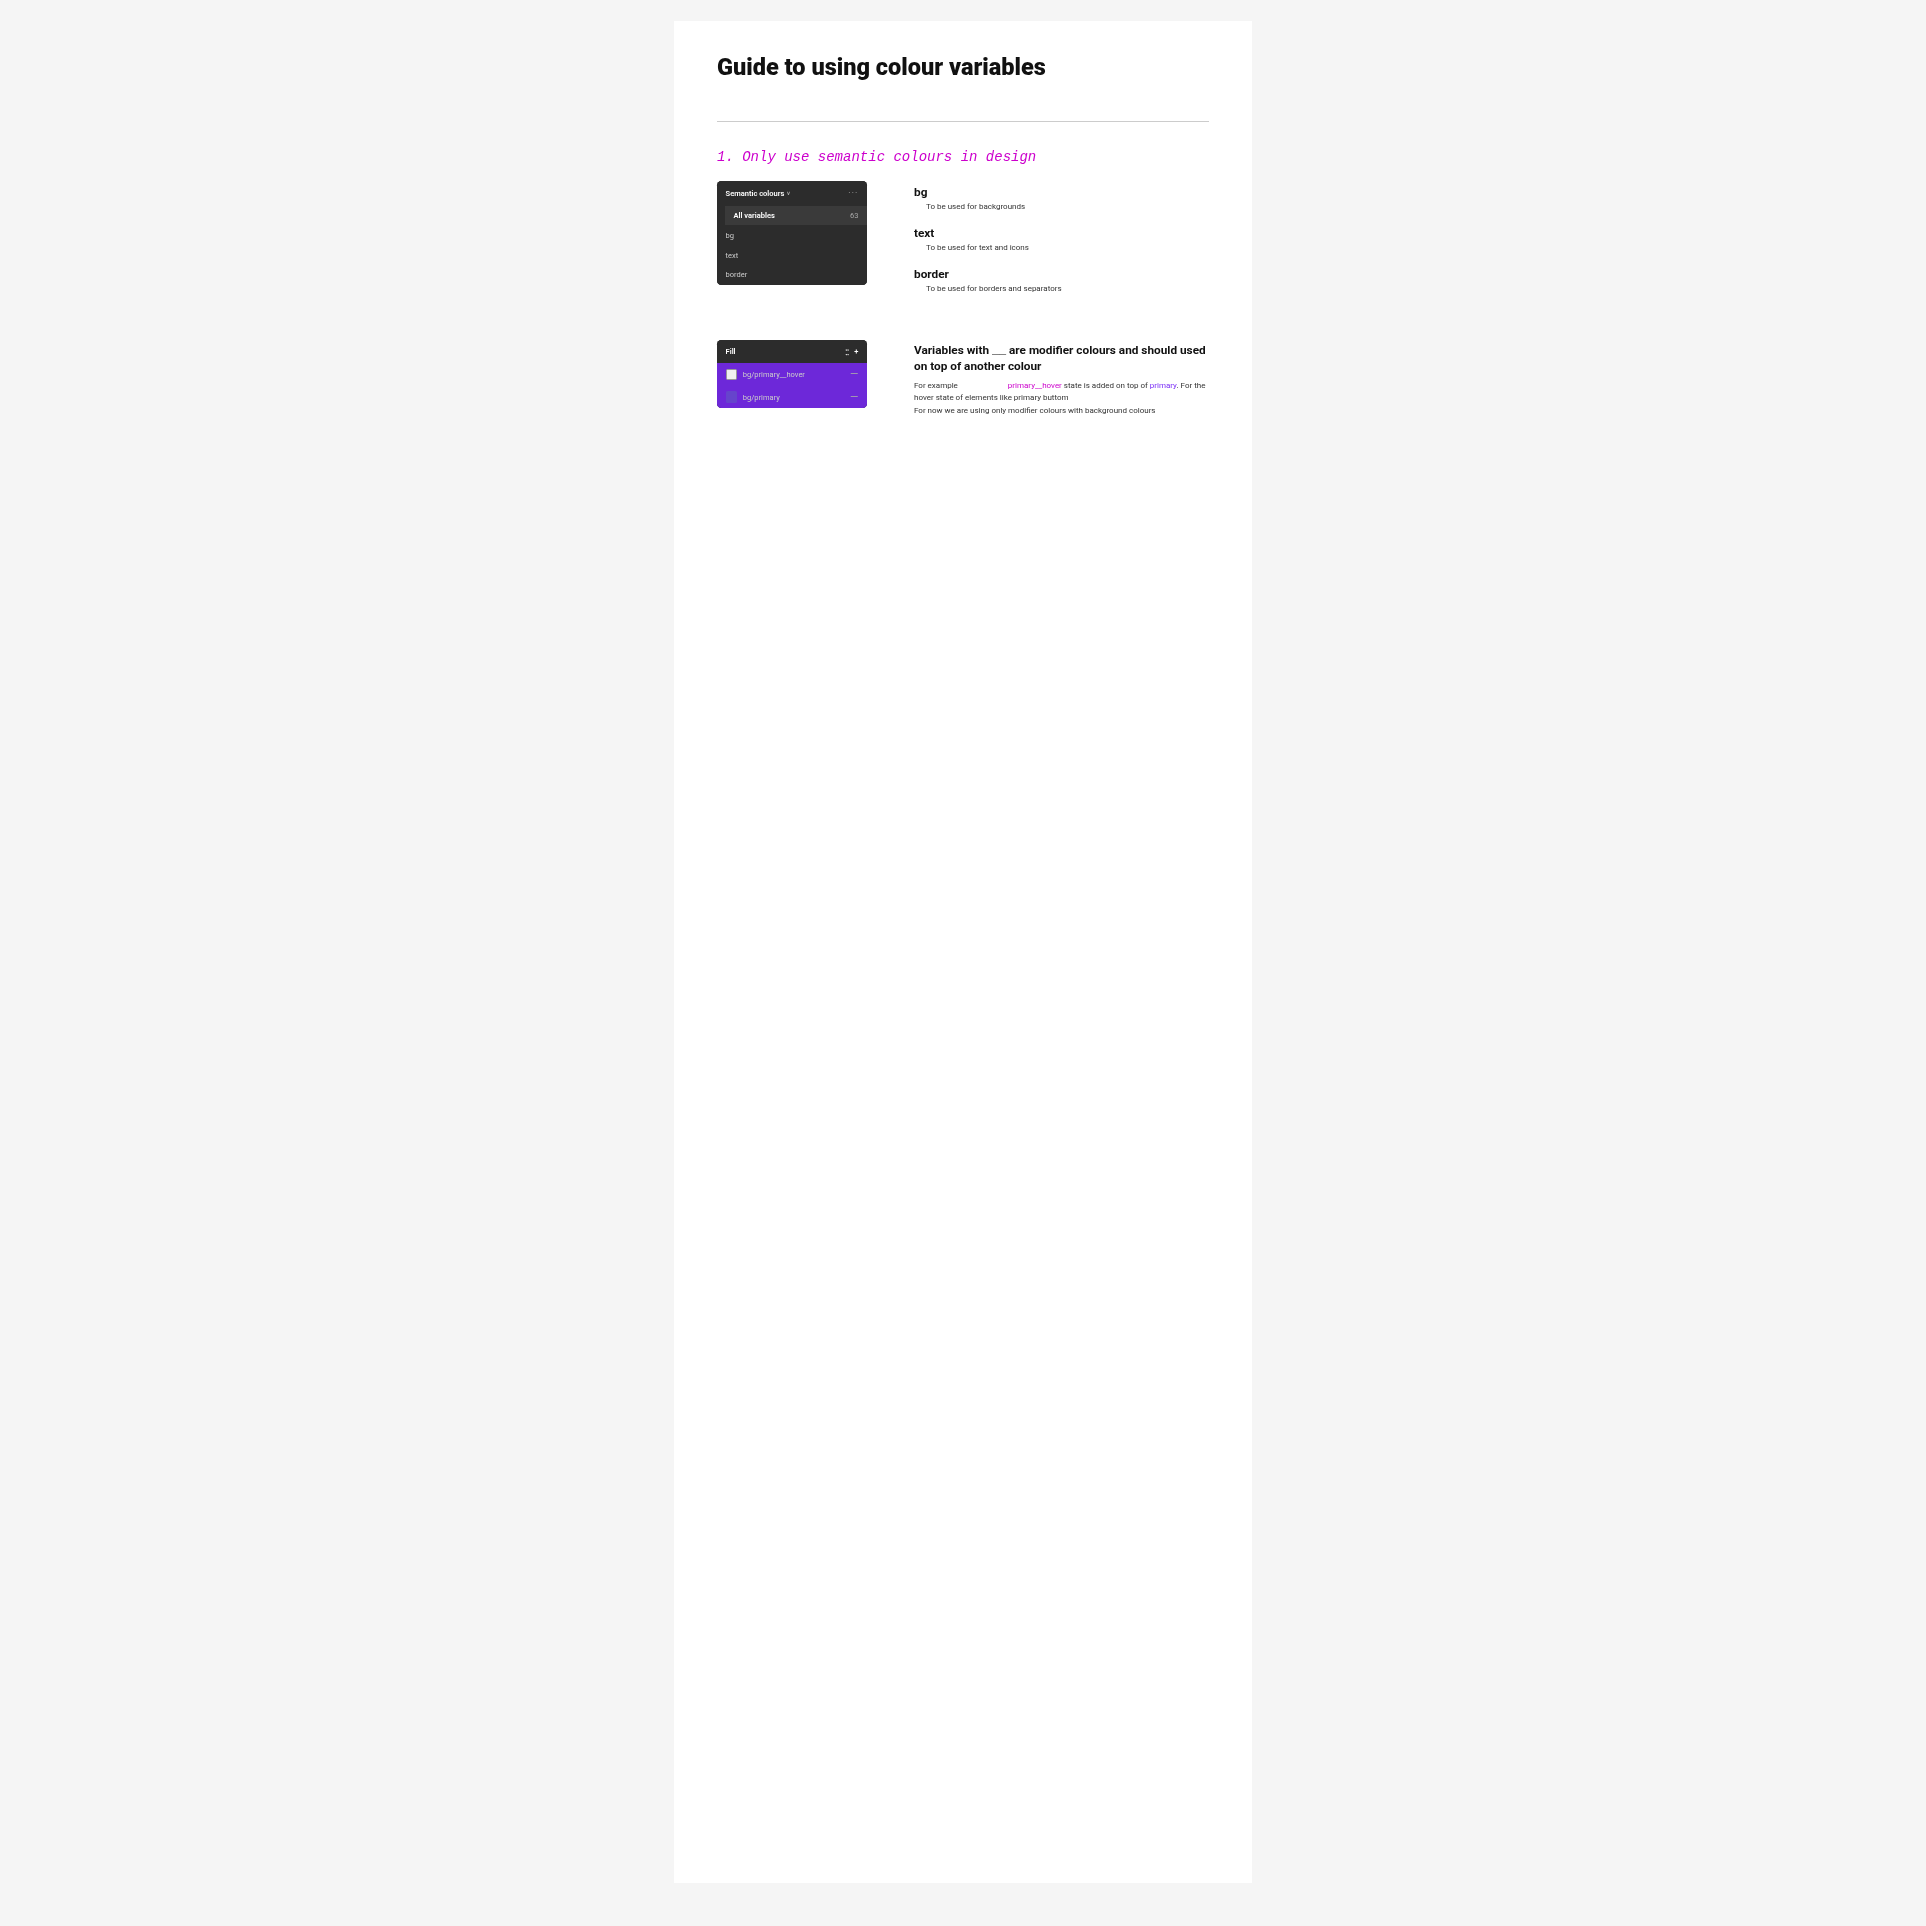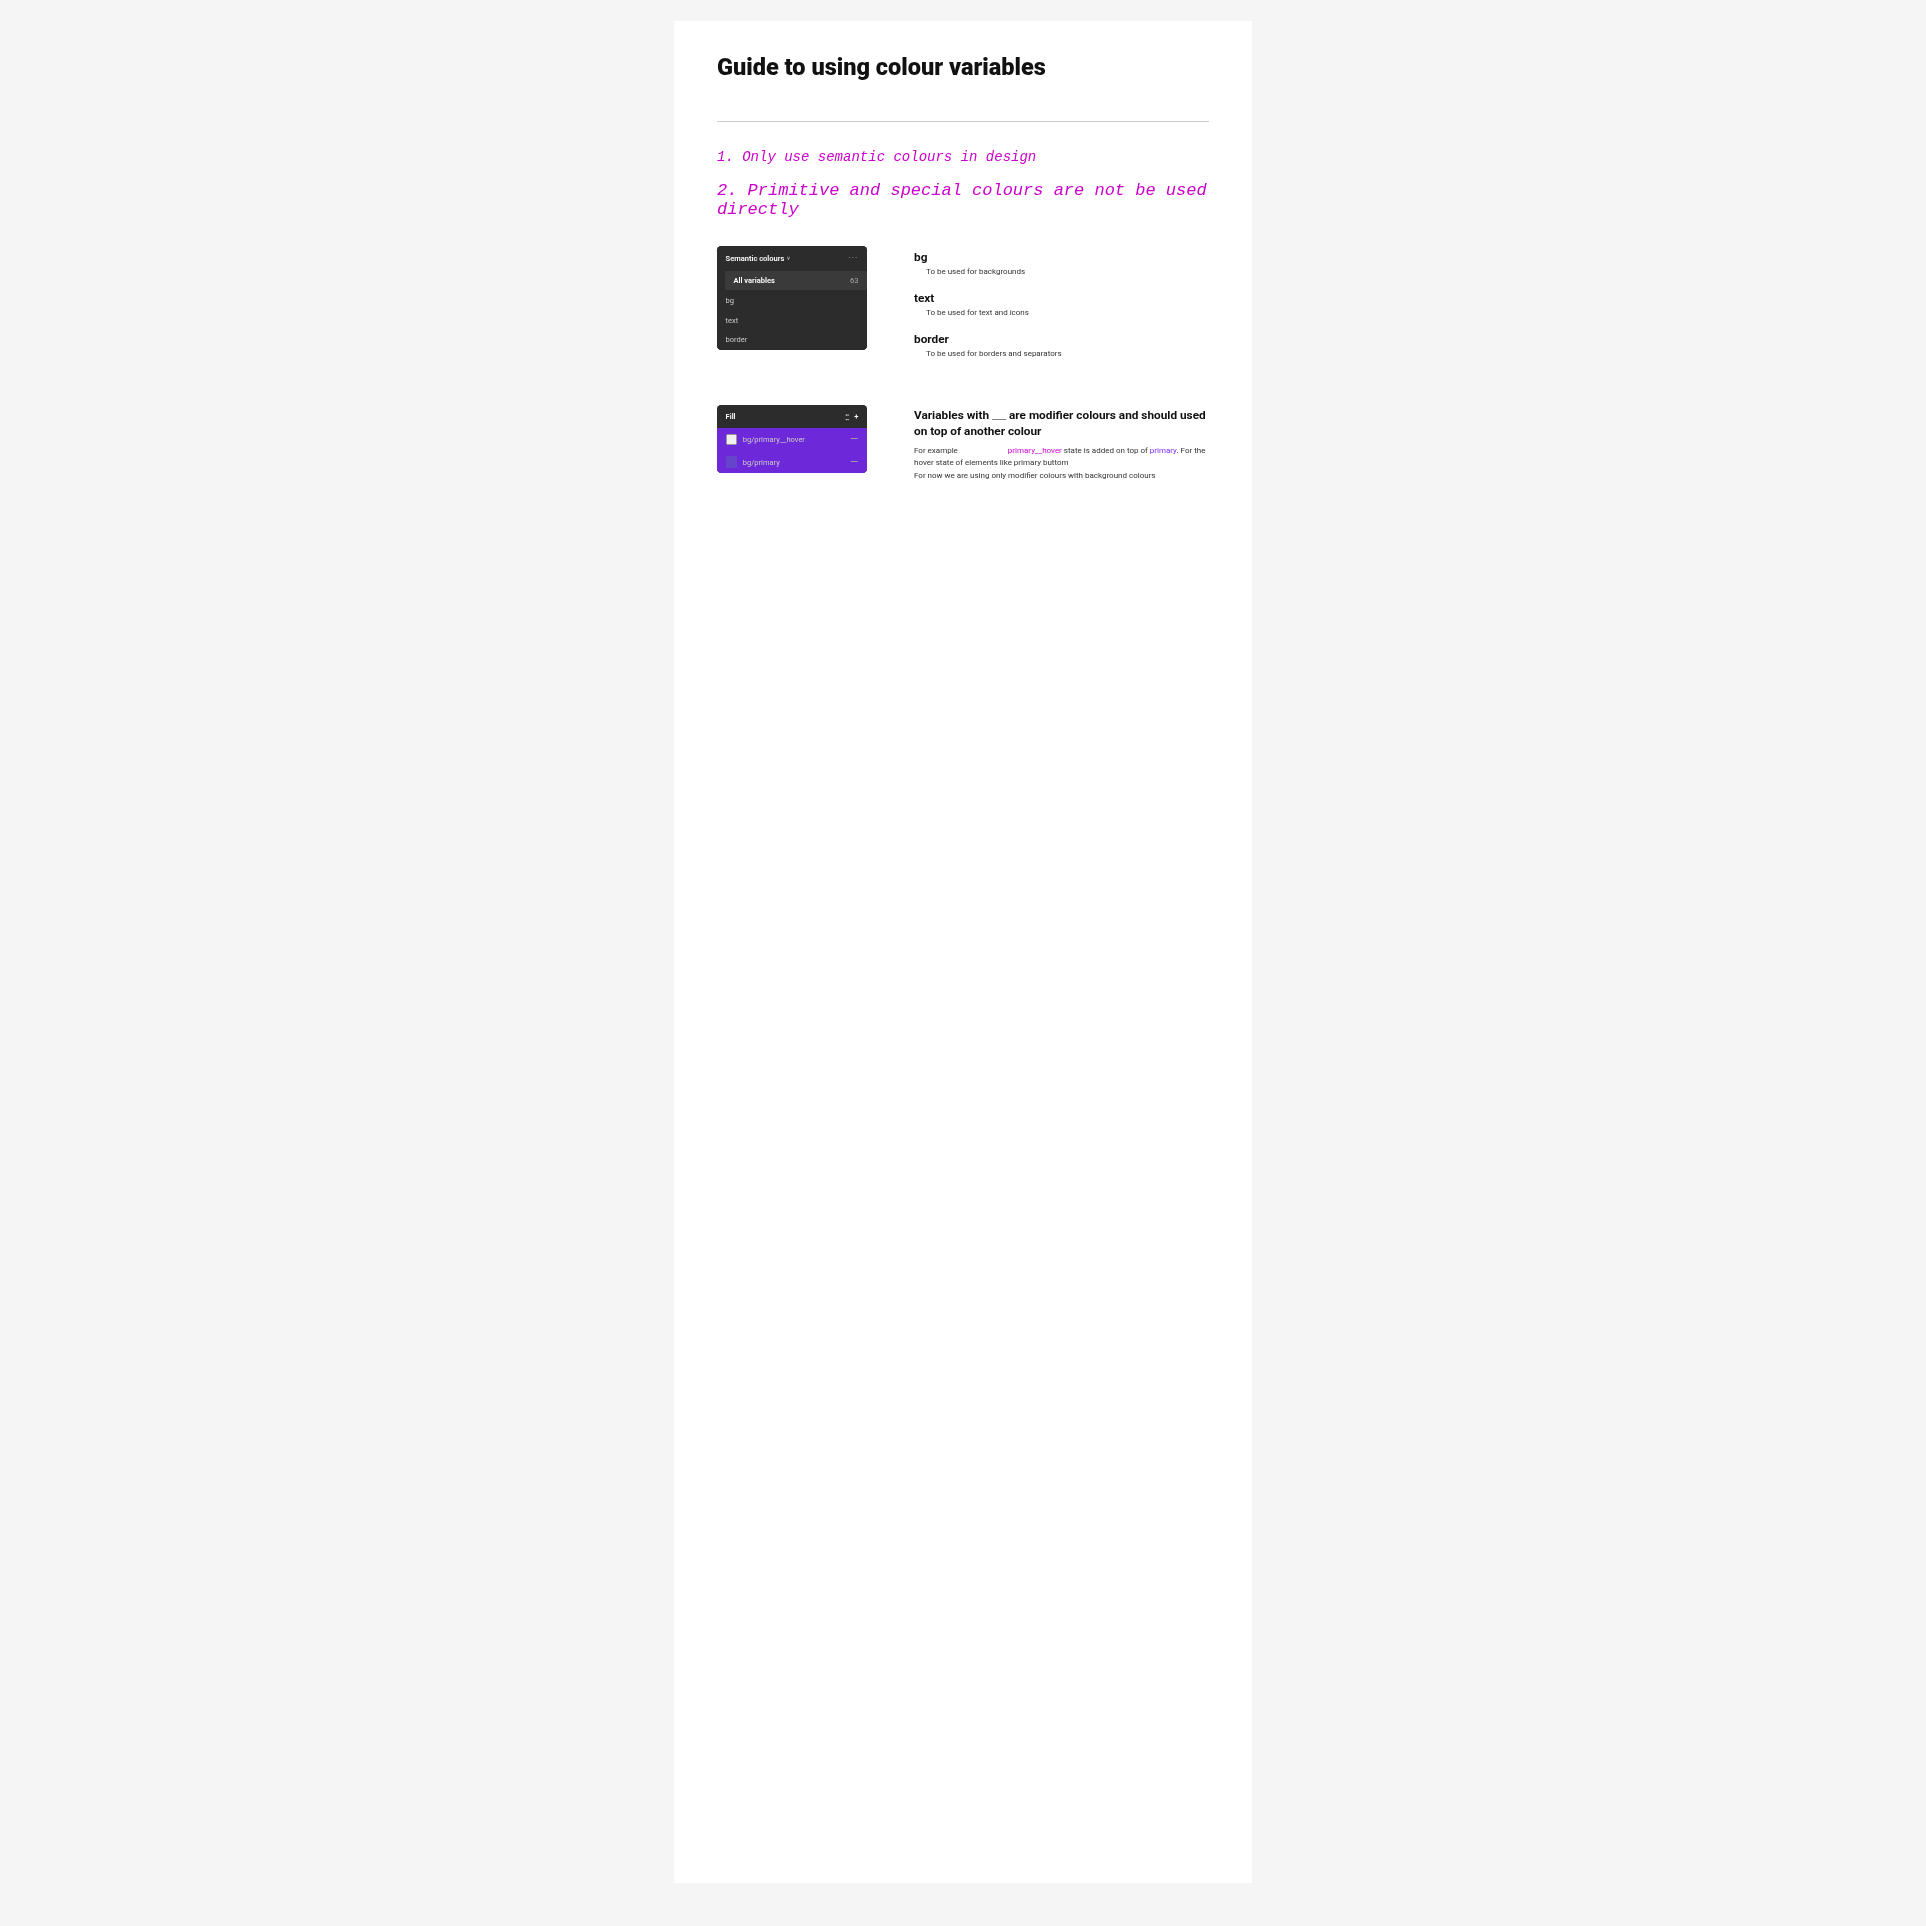--- a/index.html
+++ b/index.html
@@ -259,21 +259,20 @@
 <body>
 
 <div class="page-container">
 
   <h1 class="page-title">Guide to using colour variables</h1>
 
   <hr class="divider">
 
   <p class="rule-1">1. Only use semantic colours in design</p>
 
-  <p class="rule-2">2. Primitive and special colours are not be used directly</p>
 
   <div class="section-row">
 
     <div class="dark-panel">
       <div class="panel-header">
         <span class="panel-header-title">
           <span>Semantic colours</span>
           <span class="chevron-icon">∨</span>
         </span>
         <span class="dots-icon">···</span>

